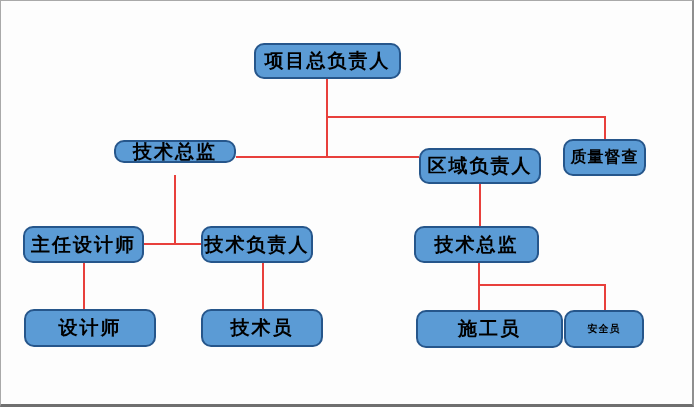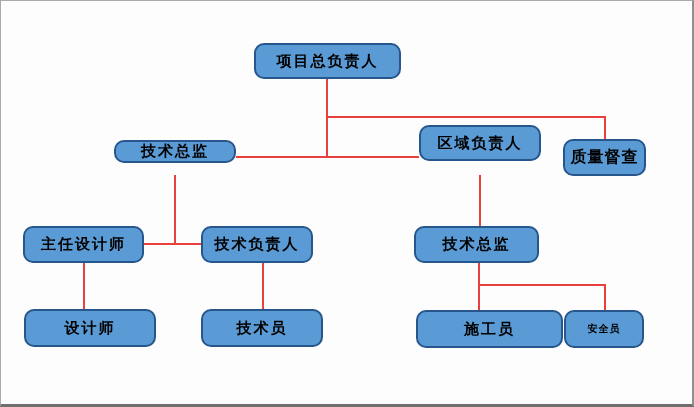--- a/index.html
+++ b/index.html
@@ -27,21 +27,21 @@
     border: 2px solid var(--node-border, #26568b);
     border-radius: 10px;
     display: flex;
     align-items: center;
     justify-content: center;
     z-index: 2;
   }
   .node span {
     color: var(--node-text, #000000);
     font-weight: bold;
-    font-size: 15px;
+    font-size: 19px;
     letter-spacing: 2px;
     white-space: nowrap;
   }
   .line {
     position: absolute;
     background: var(--connector, #e8403c);
     z-index: 1;
   }
   .line.h { height: 2px; }
   .line.v { width: 2px; }
@@ -64,21 +64,21 @@
   <div class="line h" style="left:477px;top:283px;width:128px"></div>
   <div class="line v" style="left:603px;top:283px;height:26px"></div>
 
   <div class="node" style="left:253px;top:42px;width:147px;height:36px">
     <span>项目总负责人</span>
   </div>
 
   <div class="node" style="left:113px;top:139px;width:122px;height:23px">
     <span>技术总监</span>
   </div>
-  <div class="node" style="left:418px;top:124px;width:122px;height:36px">
+  <div class="node" style="left:418px;top:147px;width:122px;height:36px">
     <span>区域负责人</span>
   </div>
   <div class="node" style="left:562px;top:138px;width:83px;height:37px">
     <span style="font-size:16px;letter-spacing:1px">质量督查</span>
   </div>
 
   <div class="node" style="left:22px;top:225px;width:121px;height:37px">
     <span>主任设计师</span>
   </div>
   <div class="node" style="left:200px;top:225px;width:112px;height:37px">

